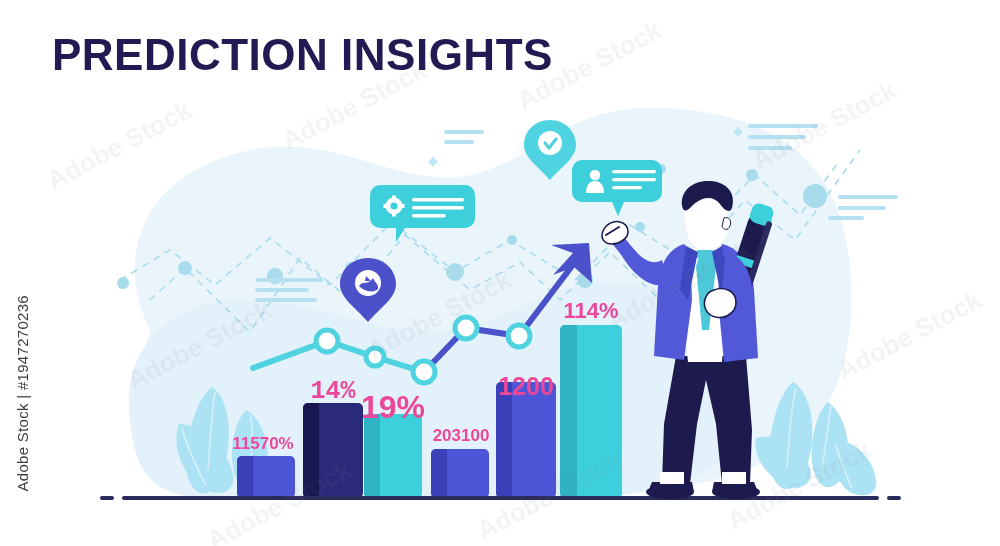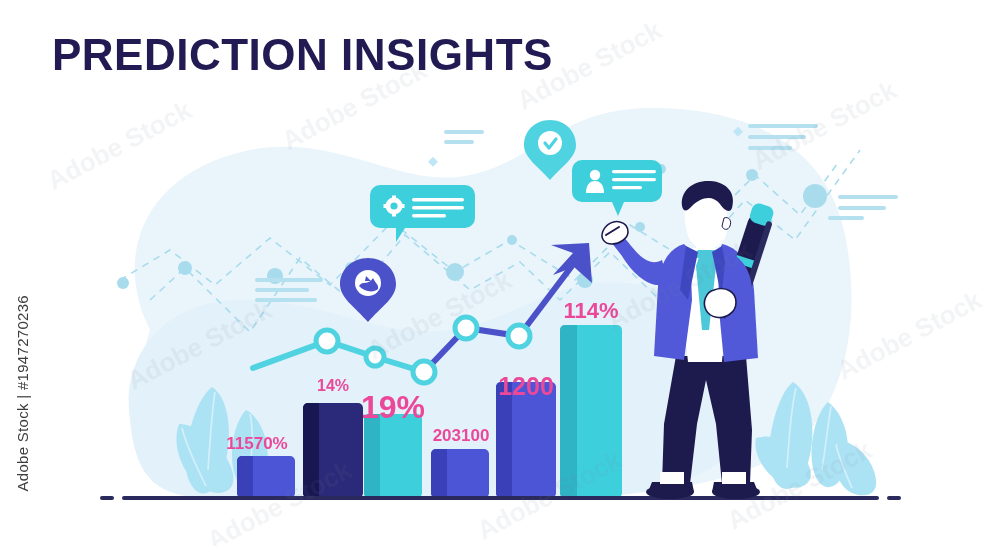--- a/index.html
+++ b/index.html
@@ -299,22 +299,22 @@
       <g>
         <path d="M 368 258 C 384 258 396 270 396 284 C 396 298 381 307 368 322 C 355 307 340 298 340 284 C 340 270 352 258 368 258 Z" fill="#4a51c9"></path>
         <circle cx="368" cy="283" r="13" fill="#ffffff"></circle>
         <path d="M 359 286 C 363 280 368 286 373 278 C 376 284 379 285 378 289 C 374 293 364 292 359 286 Z" fill="#4a51c9"></path>
         <path d="M 366 276 L 371 281 L 365 281 Z" fill="#4a51c9"></path>
       </g>
     </svg>
 
     <div id="page-title">PREDICTION INSIGHTS</div>
 
-    <div class="bar-label" style="left:257px; top:434px; font-size:17px;">11570%</div>
-    <div class="bar-label" style="left:333px; top:377px; font-size:16px;">14%</div>
+    <div class="bar-label" style="left:263px; top:434px; font-size:17px;">11570%</div>
+    <div class="bar-label" style="left:333px; top:377px; font-size:25px;font-family:Liberation Mono, monospace;">14%</div>
     <div class="bar-label" style="left:393px; top:389px; font-size:32px;">19%</div>
     <div class="bar-label" style="left:461px; top:426px; font-size:17px;">203100</div>
     <div class="bar-label" style="left:526px; top:352px; font-size:25px;margin-top:20px;">1200</div>
     <div class="bar-label" style="left:591px; top:298px; font-size:22px;">114%</div>
 
     <div id="watermark-text">Adobe Stock | #1947270236</div>
 
     <div class="wm-tile" style="left:40px; top:130px;">Adobe Stock</div>
     <div class="wm-tile" style="left:275px; top:90px;">Adobe Stock</div>
     <div class="wm-tile" style="left:510px; top:50px;">Adobe Stock</div>

